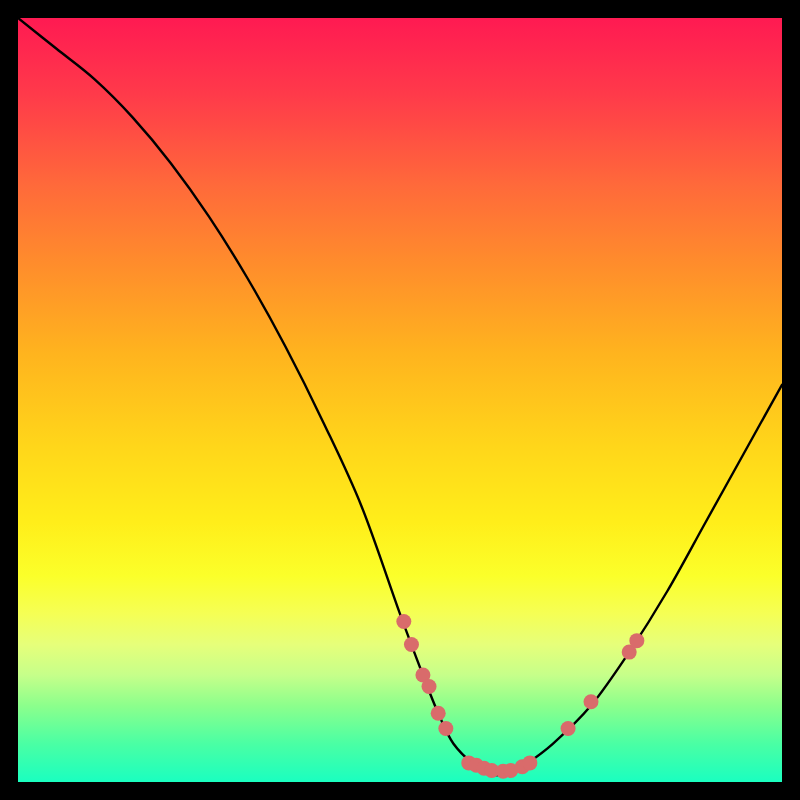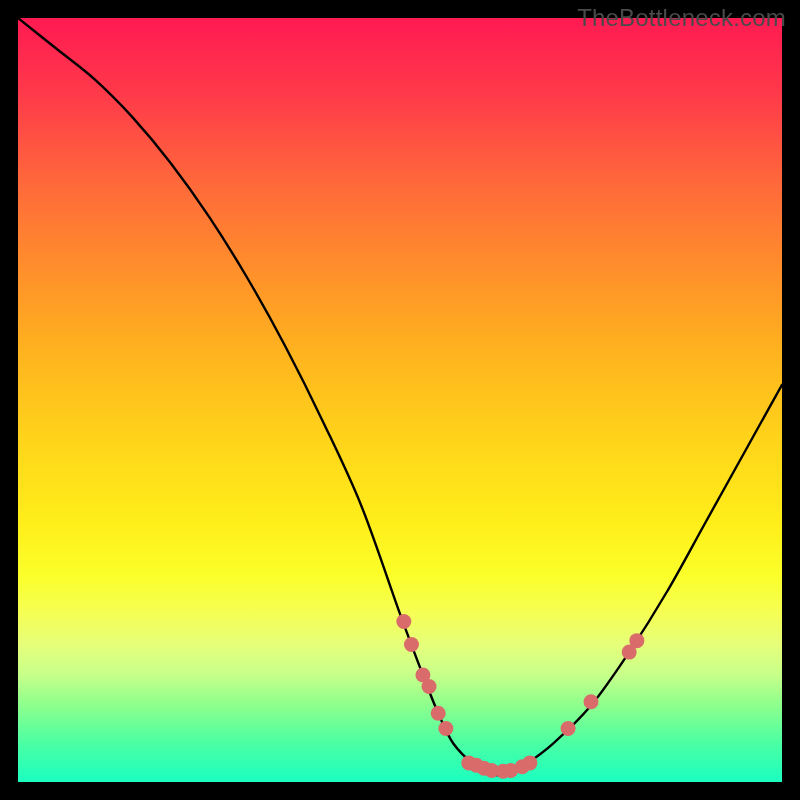--- a/index.html
+++ b/index.html
@@ -59,21 +59,20 @@
     color: #4a4a4a;
     font-size: 24px;
     letter-spacing: 0.2px;
     z-index: 5;
   }
 </style>
 </head>
 <body>
 
 <div class="stage">
-  <div class="watermark">TheBottleneck.com</div>
 
   <div class="plot-area">
     <div class="gradient-bg"></div>
     <svg class="svg-overlay" viewBox="0 0 764 764" preserveAspectRatio="none">
       <path id="curve-path" fill="none" stroke="#000" stroke-width="2.4" stroke-linecap="round" stroke-linejoin="round" d="M 0.00 0.00 C 6.37 5.09, 25.47 20.37, 38.20 30.56 C 50.93 40.75, 63.67 49.66, 76.40 61.12 C 89.13 72.58, 101.87 85.31, 114.60 99.32 C 127.33 113.33, 140.07 128.61, 152.80 145.16 C 165.53 161.71, 178.27 179.54, 191.00 198.64 C 203.73 217.74, 216.47 238.11, 229.20 259.76 C 241.93 281.41, 254.67 304.33, 267.40 328.52 C 280.13 352.71, 292.87 378.18, 305.60 404.92 C 318.33 431.66, 331.07 457.13, 343.80 488.96 C 356.53 520.79, 371.81 567.91, 382.00 595.92 C 392.19 623.93, 398.55 640.49, 404.92 657.04 C 411.29 673.59, 415.11 683.78, 420.20 695.24 C 425.29 706.70, 429.11 716.89, 435.48 725.80 C 441.85 734.71, 452.03 743.63, 458.40 748.72 C 464.77 753.81, 468.59 755.09, 473.68 756.36 C 478.77 757.63, 483.87 757.63, 488.96 756.36 C 494.05 755.09, 496.60 753.81, 504.24 748.72 C 511.88 743.63, 523.34 735.99, 534.80 725.80 C 546.26 715.61, 560.27 702.88, 573.00 687.60 C 585.73 672.32, 598.47 653.22, 611.20 634.12 C 623.93 615.02, 636.67 594.65, 649.40 573.00 C 662.13 551.35, 674.87 527.16, 687.60 504.24 C 700.33 481.32, 713.07 458.40, 725.80 435.48 C 738.53 412.56, 757.63 378.18, 764.00 366.72"></path>
       <g id="marker-group">
           <circle cx="385.82" cy="603.56" r="7.5" fill="#d96b6b"></circle>
           <circle cx="393.46" cy="626.48" r="7.5" fill="#d96b6b"></circle>
           <circle cx="404.92" cy="657.04" r="7.5" fill="#d96b6b"></circle>
           <circle cx="411.03" cy="668.50" r="7.5" fill="#d96b6b"></circle>

